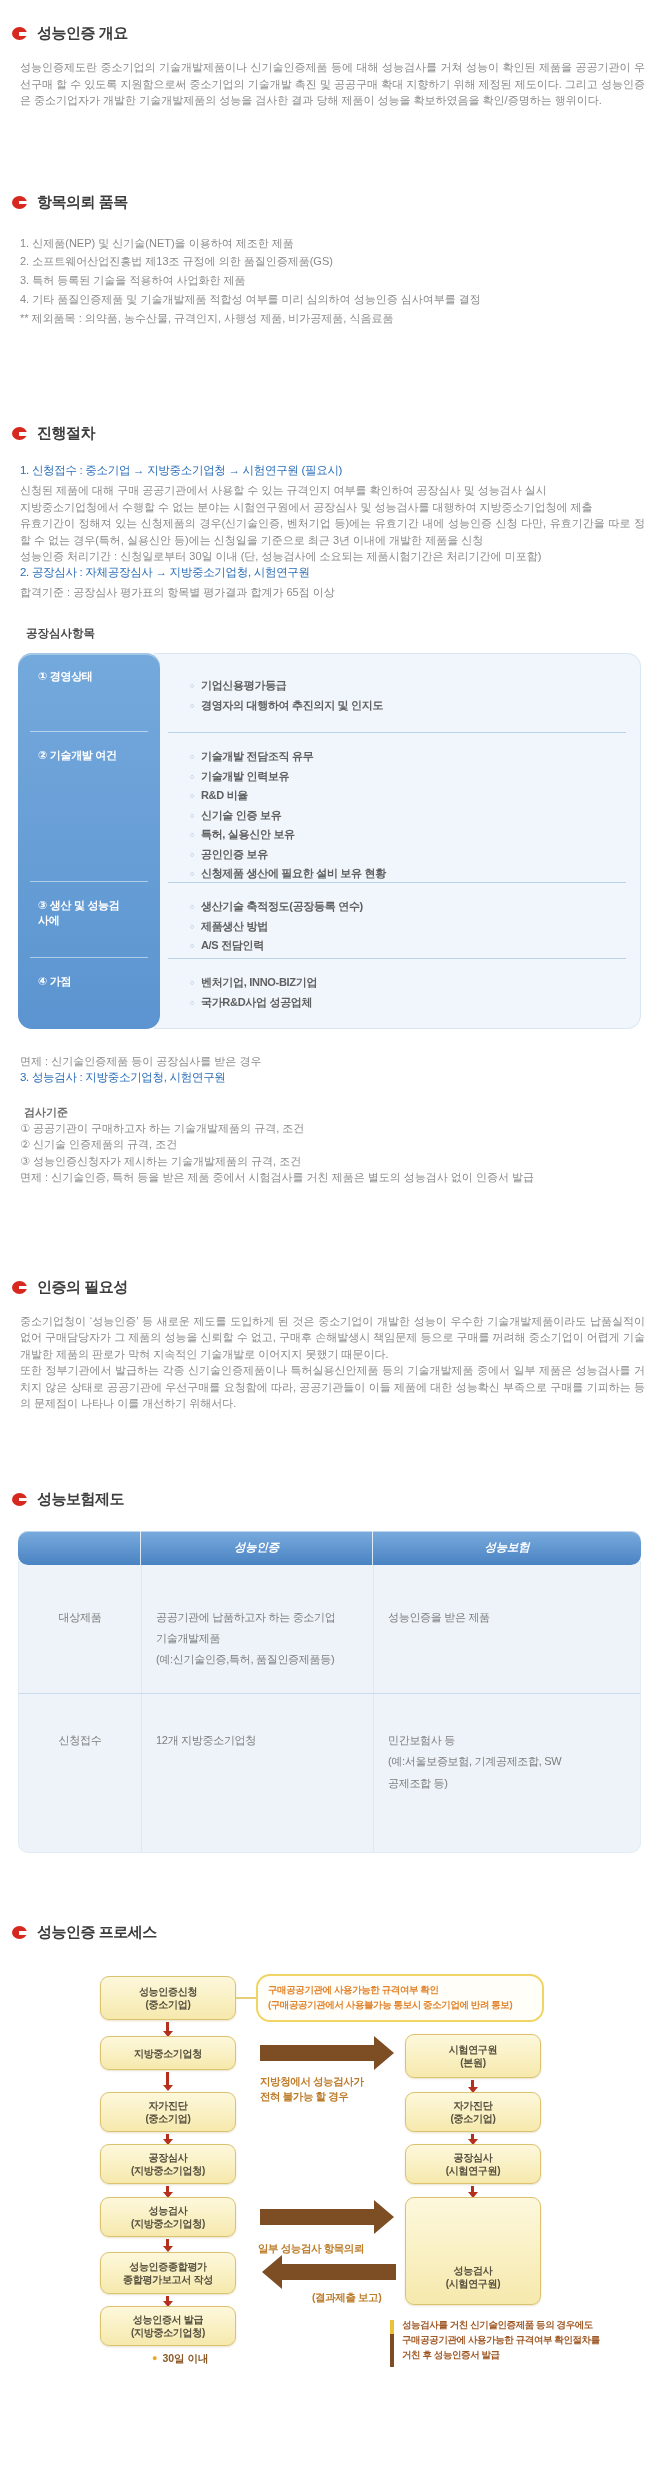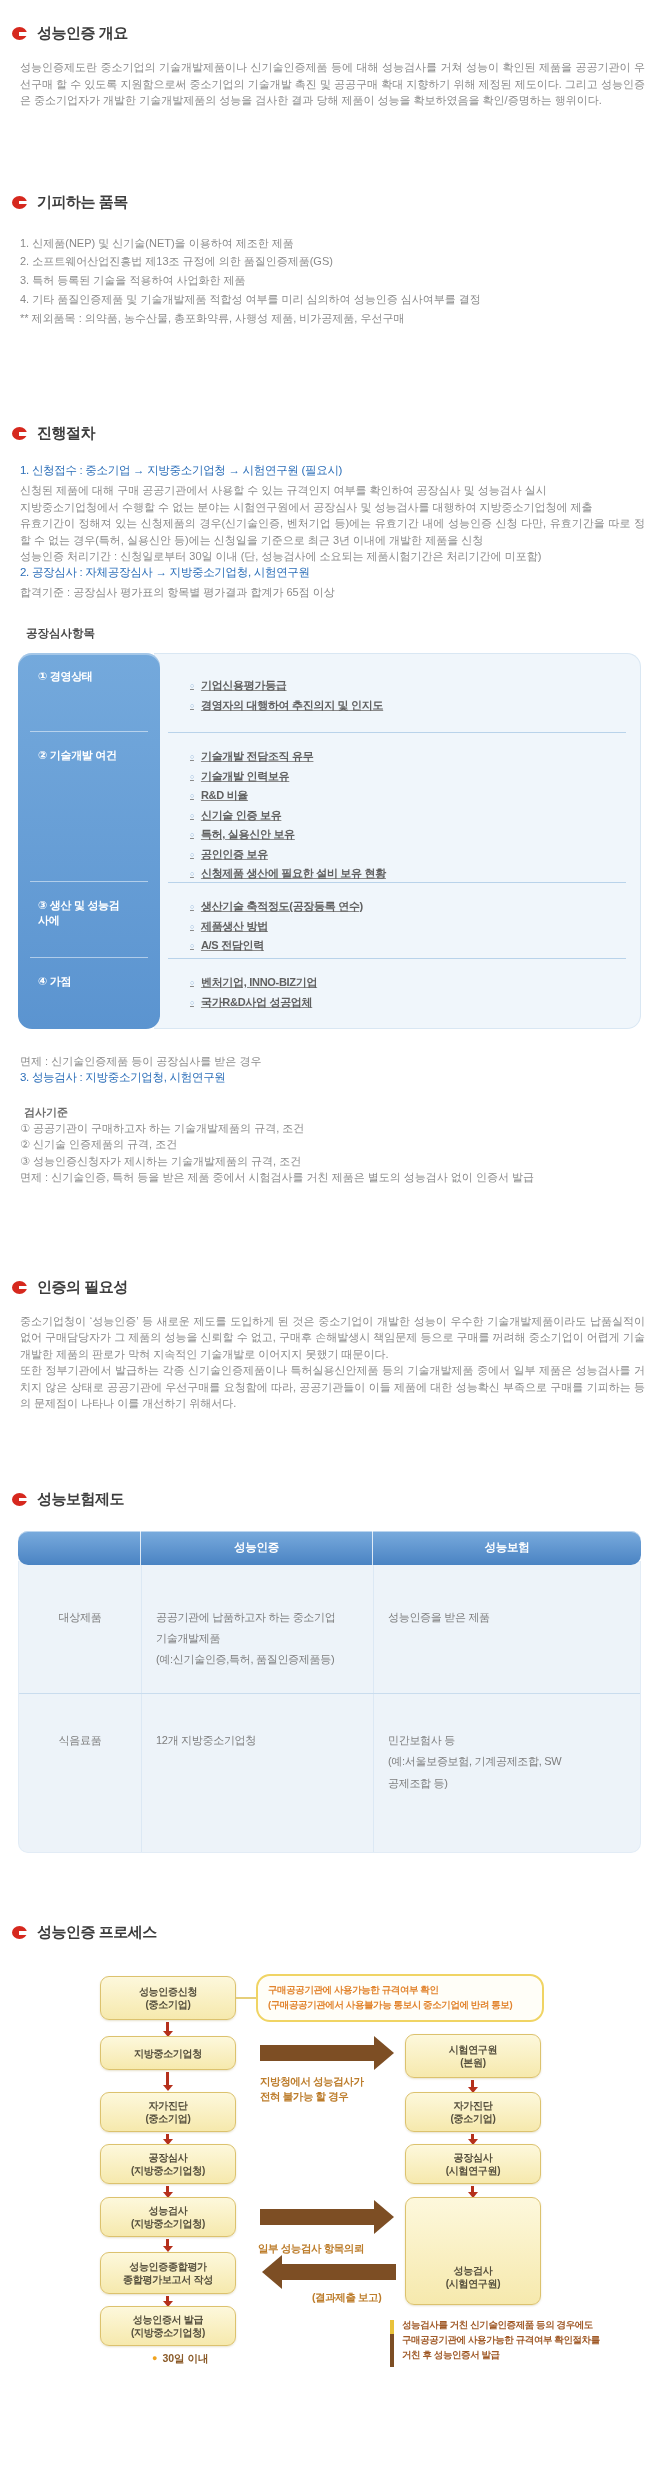--- a/index.html
+++ b/index.html
@@ -20,31 +20,31 @@
   .pre{white-space:pre-line;}
   
   .ftable{display:flex;margin:12px 18px 0 18px;}
   .fside{width:142px;flex:0 0 142px;background:linear-gradient(180deg,#74a9dc,#5b94d0);
          border-radius:14px;display:flex;flex-direction:column;position:relative;z-index:2;
          box-shadow:inset 0 2px 0 rgba(255,255,255,.35);}
   .fslot{box-sizing:border-box;padding:16px 21px 0 20px;font-size:11px;font-weight:bold;color:#fff;letter-spacing:-0.3px;}
   .fslot+.fslot{border-top:1px solid rgba(255,255,255,.5);margin:0 12px;padding-left:8px;}
   .fpanel{flex:1;background:#f0f6fb;border:1px solid #d9e7f3;border-left:none;margin-left:-6px;
           border-radius:0 14px 14px 0;display:flex;flex-direction:column;z-index:1;}
-  .fcell{box-sizing:border-box;padding:14px 2px 0 36px;text-decoration:underline;}
+  .fcell{box-sizing:border-box;padding:14px 2px 0 36px;}
   .fcell+.fcell{border-top:1px solid #b9d3ea;margin:0 14px 0 14px;padding-left:22px;}
   .fitem{display:flex;font-size:11px;font-weight:bold;color:#606060;line-height:18.5px;letter-spacing:-0.3px;}
   .fitem::before{content:"○";font-size:7px;color:#8ab0d6;margin:1px 7px 0 0;line-height:18.5px;}
   
   .itable{margin:22px 18px 0 18px;}
   .ihead{display:grid;grid-template-columns:122px 232px 1fr;background:linear-gradient(180deg,#79abdd,#4a83c3);
          border-radius:10px;height:34px;align-items:center;position:relative;z-index:2;
          box-shadow:inset 0 1px 0 rgba(255,255,255,.5);}
   .ihead div{text-align:center;font-size:11.5px;font-weight:bold;color:#fff;letter-spacing:-0.3px;}
-  .ihead div+div{border-left:1px solid rgba(255,255,255,.8);height:100%;display:flex;align-items:center;justify-content:center;}
+  .ihead div+div{border-left:1px solid rgba(255,255,255,.8);height:100%;display:flex;align-items:center;justify-content:center;font-style:italic;}
   .ibody{background:#edf3f9;border-radius:0 0 10px 10px;margin-top:-4px;padding-top:4px;border:1px solid #e2ecf6;border-top:none;}
   .irow{display:grid;grid-template-columns:122px 232px 1fr;}
   .irow+.irow{border-top:1px solid #c9dcee;}
   .icell{box-sizing:border-box;padding:42px 16px 22px 14px;font-size:11px;color:#7d7d7d;line-height:1.95;letter-spacing:-0.3px;}
   .irow+.irow .icell{padding-top:36px;}
   .icell.lab{text-align:center;padding-left:0;padding-right:0;}
   .icell.mid,.icell.rgt{border-left:1px solid #dce8f4;}
   
   .flow{position:relative;height:445px;margin-top:22px;}
   .fbox{position:absolute;box-sizing:border-box;width:136px;left:100px;
@@ -83,28 +83,28 @@
 <div class="page">
 
   <div class="sec mt-s1">
     <span class="ric"></span>
     <h2>성능인증 개요</h2>
   </div>
   <p class="body jt mt-para">성능인증제도란 중소기업의 기술개발제품이나 신기술인증제품 등에 대해 성능검사를 거쳐 성능이 확인된 제품을 공공기관이 우선구매 할 수 있도록 지원함으로써 중소기업의 기술개발 촉진 및 공공구매 확대 지향하기 위해 제정된 제도이다. 그리고 성능인증은 중소기업자가 개발한 기술개발제품의 성능을 검사한 결과 당해 제품이 성능을 확보하였음을 확인/증명하는 행위이다.</p>
 
   <div class="sec mt-s2">
     <span class="ric"></span>
-    <h2>기피하는 품목</h2>
+    <h2>항목의뢰 품목</h2>
   </div>
   <div class="list mt-list">
     <div class="body">1. 신제품(NEP) 및 신기술(NET)을 이용하여 제조한 제품</div>
     <div class="body">2. 소프트웨어산업진흥법 제13조 규정에 의한 품질인증제품(GS)</div>
     <div class="body">3. 특허 등록된 기술을 적용하여 사업화한 제품</div>
     <div class="body">4. 기타 품질인증제품 및 기술개발제품 적합성 여부를 미리 심의하여 성능인증 심사여부를 결정</div>
-    <div class="body">** 제외품목 : 의약품, 농수산물, 총포화약류, 사행성 제품, 비가공제품, 우선구매</div>
+    <div class="body">** 제외품목 : 의약품, 농수산물, 규격인지, 사행성 제품, 비가공제품, 식음료품</div>
   </div>
 
   <div class="sec mt-s3">
     <span class="ric"></span>
     <h2>진행절차</h2>
   </div>
   <h3 class="blue mt-h3">1. 신청접수 : 중소기업 → 지방중소기업청 → 시험연구원 (필요시)</h3>
   <div class="body" style="margin-top:4px">신청된 제품에 대해 구매 공공기관에서 사용할 수 있는 규격인지 여부를 확인하여 공장심사 및 성능검사 실시</div>
   <div class="body">지방중소기업청에서 수행할 수 없는 분야는 시험연구원에서 공장심사 및 성능검사를 대행하여 지방중소기업청에 제출</div>
   <div class="body jt">유효기간이 정해져 있는 신청제품의 경우(신기술인증, 벤처기업 등)에는 유효기간 내에 성능인증 신청 다만, 유효기간을 따로 정할 수 없는 경우(특허, 실용신안 등)에는 신청일을 기준으로 최근 3년 이내에 개발한 제품을 신청</div>
@@ -178,21 +178,21 @@
     </div>
     <div class="ibody">
       <div class="irow">
         <div class="icell lab">대상제품</div>
         <div class="icell mid pre">공공기관에 납품하고자 하는 중소기업
 기술개발제품
 (예:신기술인증,특허, 품질인증제품등)</div>
         <div class="icell rgt pre">성능인증을 받은 제품</div>
       </div>
       <div class="irow">
-        <div class="icell lab">식음료품</div>
+        <div class="icell lab">신청접수</div>
         <div class="icell mid pre">12개 지방중소기업청</div>
         <div class="icell rgt pre" style="padding-bottom:58px">민간보험사 등
 (예:서울보증보험, 기계공제조합, SW
 공제조합 등)</div>
       </div>
     </div>
   </div>
 
   <div class="sec mt-s6">
     <span class="ric"></span>

